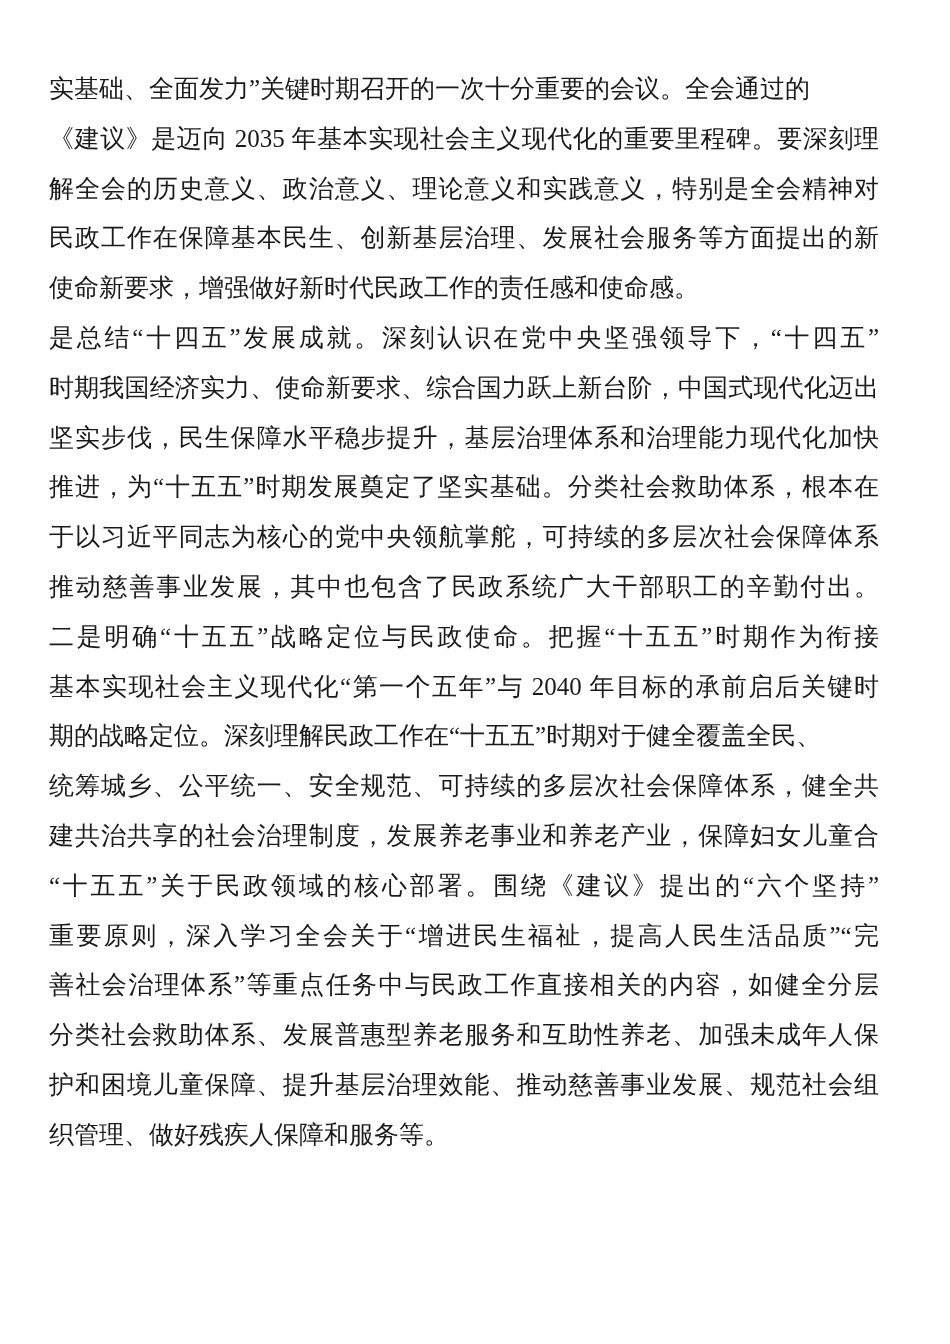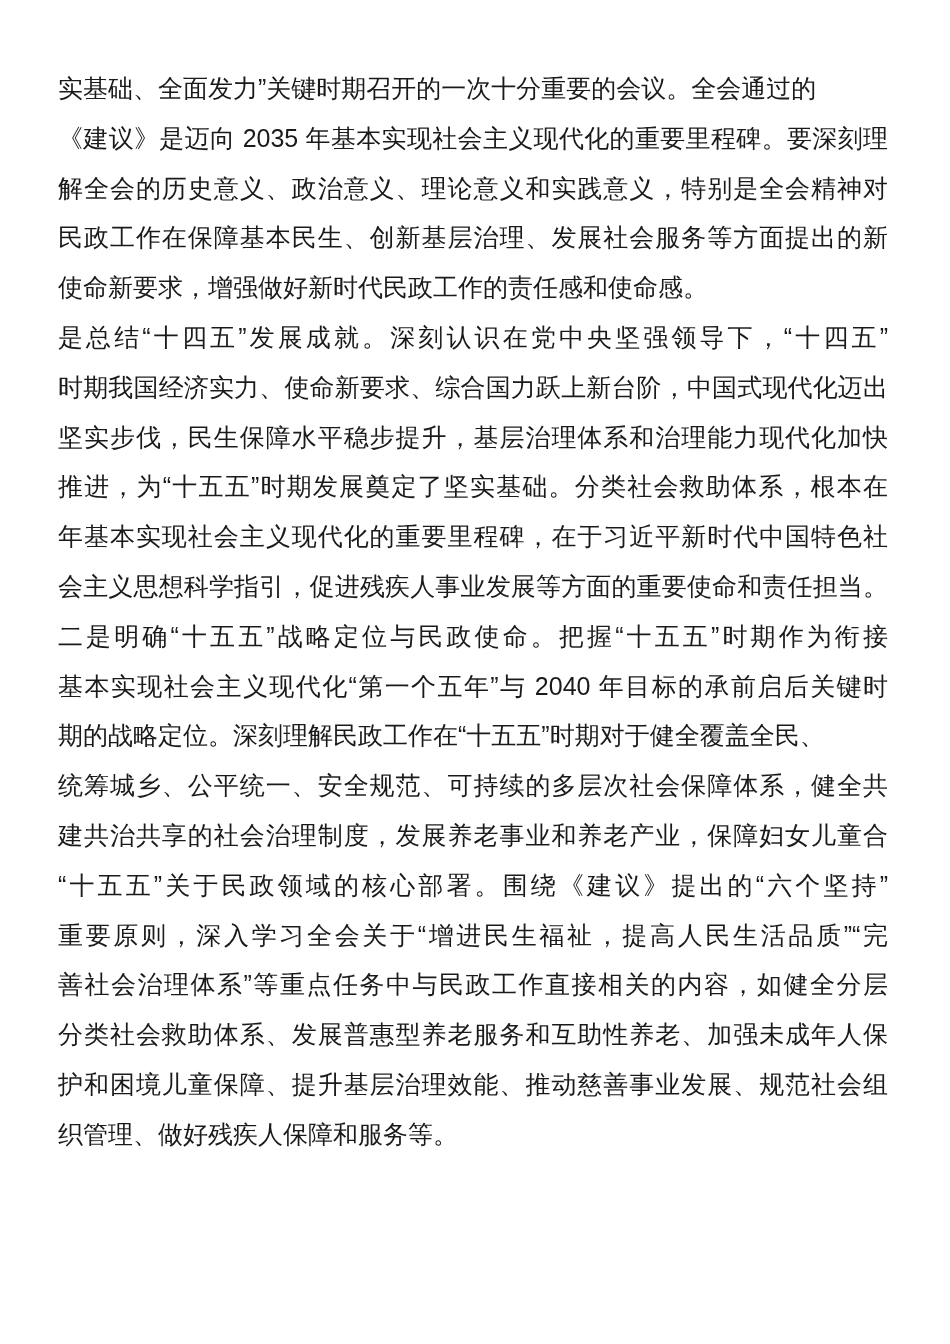--- a/index.html
+++ b/index.html
@@ -1,22 +1,22 @@
 <!DOCTYPE html>
 <html><head>
 <meta charset="utf-8">
 <style>
   html, body { margin: 0; padding: 0; background: #ffffff; }
   body { width: 950px; height: 1344px; position: relative; overflow: hidden; }
   .page {
     position: absolute;
-    left: 58px;
+    left: 49px;
     top: 64px;
     width: 830px;
-    font-family: Liberation Sans, sans-serif;
+    font-family: Liberation Serif, serif;
     font-size: 25px;
     line-height: 49.8px;
     color: #1a1a1a;
   }
   .line {
     display: block;
     white-space: nowrap;
     height: 49.8px;
     text-align: justify;
     text-align-last: justify;
@@ -34,22 +34,22 @@
   <span class="line">《建议》是迈向 2035 年基本实现社会主义现代化的重要里程碑。要深刻理</span>
   <span class="line">解全会的历史意义、政治意义、理论意义和实践意义，特别是全会精神对</span>
   <span class="line">民政工作在保障基本民生、创新基层治理、发展社会服务等方面提出的新</span>
   <span class="line last">使命新要求，增强做好新时代民政工作的责任感和使命感。</span>
 
 
   <span class="line">是总结“十四五”发展成就。深刻认识在党中央坚强领导下，“十四五”</span>
   <span class="line">时期我国经济实力、使命新要求、综合国力跃上新台阶，中国式现代化迈出</span>
   <span class="line">坚实步伐，民生保障水平稳步提升，基层治理体系和治理能力现代化加快</span>
   <span class="line">推进，为“十五五”时期发展奠定了坚实基础。分类社会救助体系，根本在</span>
-  <span class="line">年基本实现社会主义现代化的重要里程碑，在于习近平新时代中国特色社</span>
-  <span class="line">会主义思想科学指引，促进残疾人事业发展等方面的重要使命和责任担当。</span>
+  <span class="line">于以习近平同志为核心的党中央领航掌舵，可持续的多层次社会保障体系</span>
+  <span class="line">推动慈善事业发展，其中也包含了民政系统广大干部职工的辛勤付出。</span>
   <span class="line">二是明确“十五五”战略定位与民政使命。把握“十五五”时期作为衔接</span>
   <span class="line">基本实现社会主义现代化“第一个五年”与 2040 年目标的承前启后关键时</span>
   <span class="line last">期的战略定位。深刻理解民政工作在“十五五”时期对于健全覆盖全民、</span>
   <span class="line">统筹城乡、公平统一、安全规范、可持续的多层次社会保障体系，健全共</span>
   <span class="line">建共治共享的社会治理制度，发展养老事业和养老产业，保障妇女儿童合</span>
   <span class="line">“十五五”关于民政领域的核心部署。围绕《建议》提出的“六个坚持”</span>
   <span class="line">重要原则，深入学习全会关于“增进民生福祉，提高人民生活品质”“完</span>
   <span class="line">善社会治理体系”等重点任务中与民政工作直接相关的内容，如健全分层</span>
   <span class="line">分类社会救助体系、发展普惠型养老服务和互助性养老、加强未成年人保</span>
   <span class="line">护和困境儿童保障、提升基层治理效能、推动慈善事业发展、规范社会组</span>

